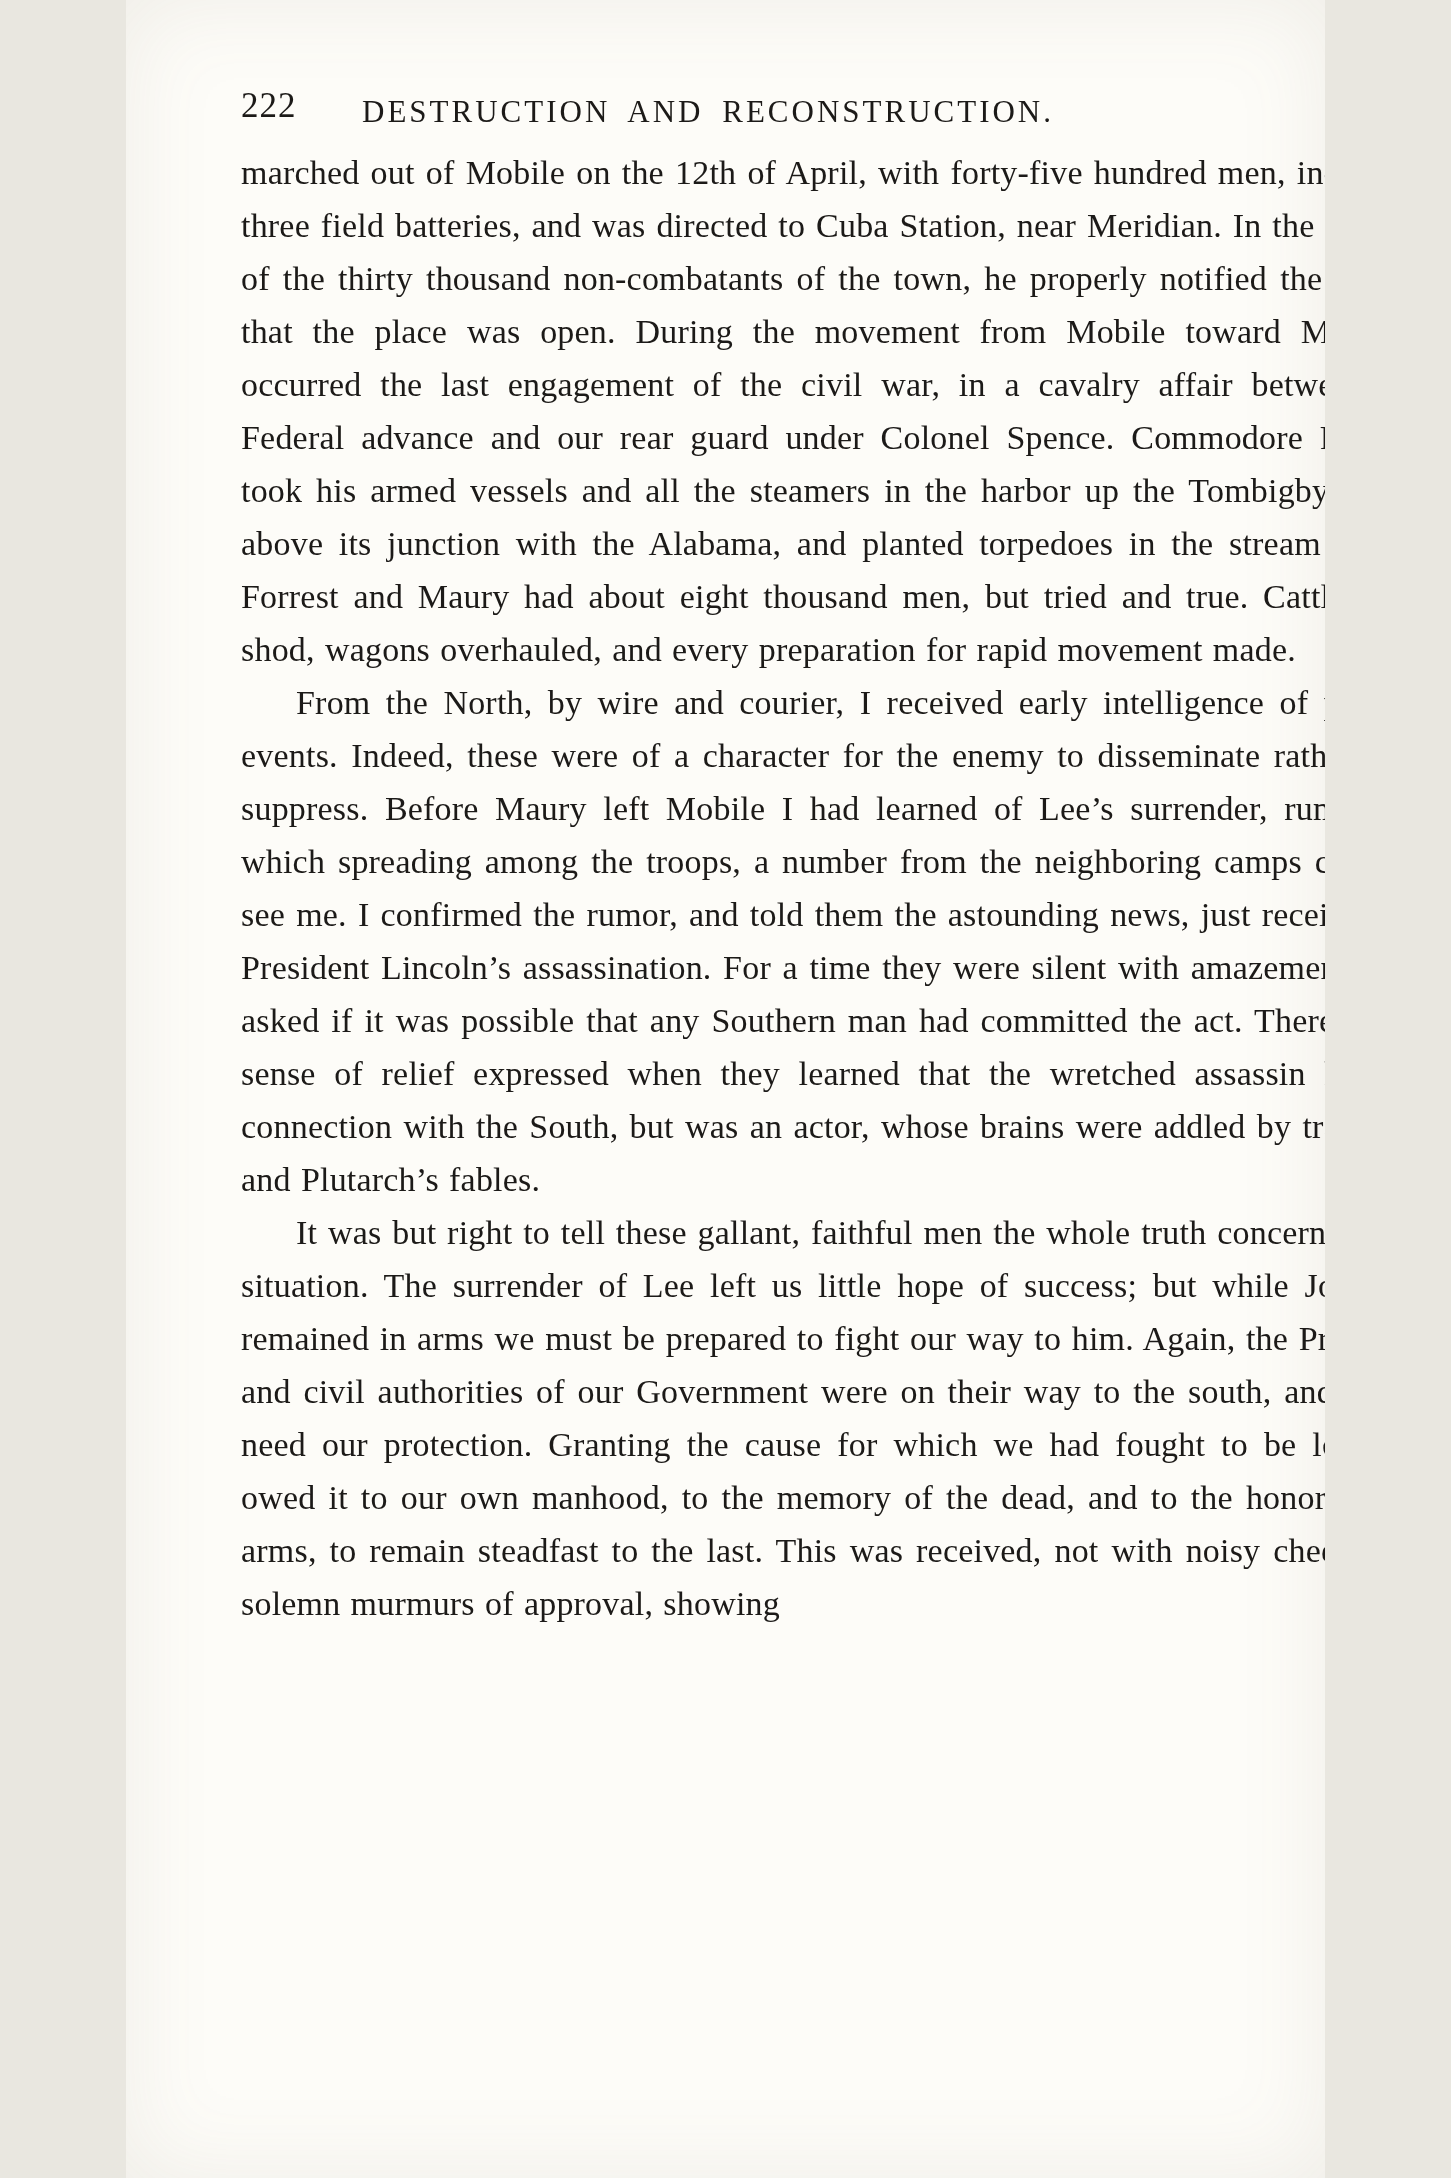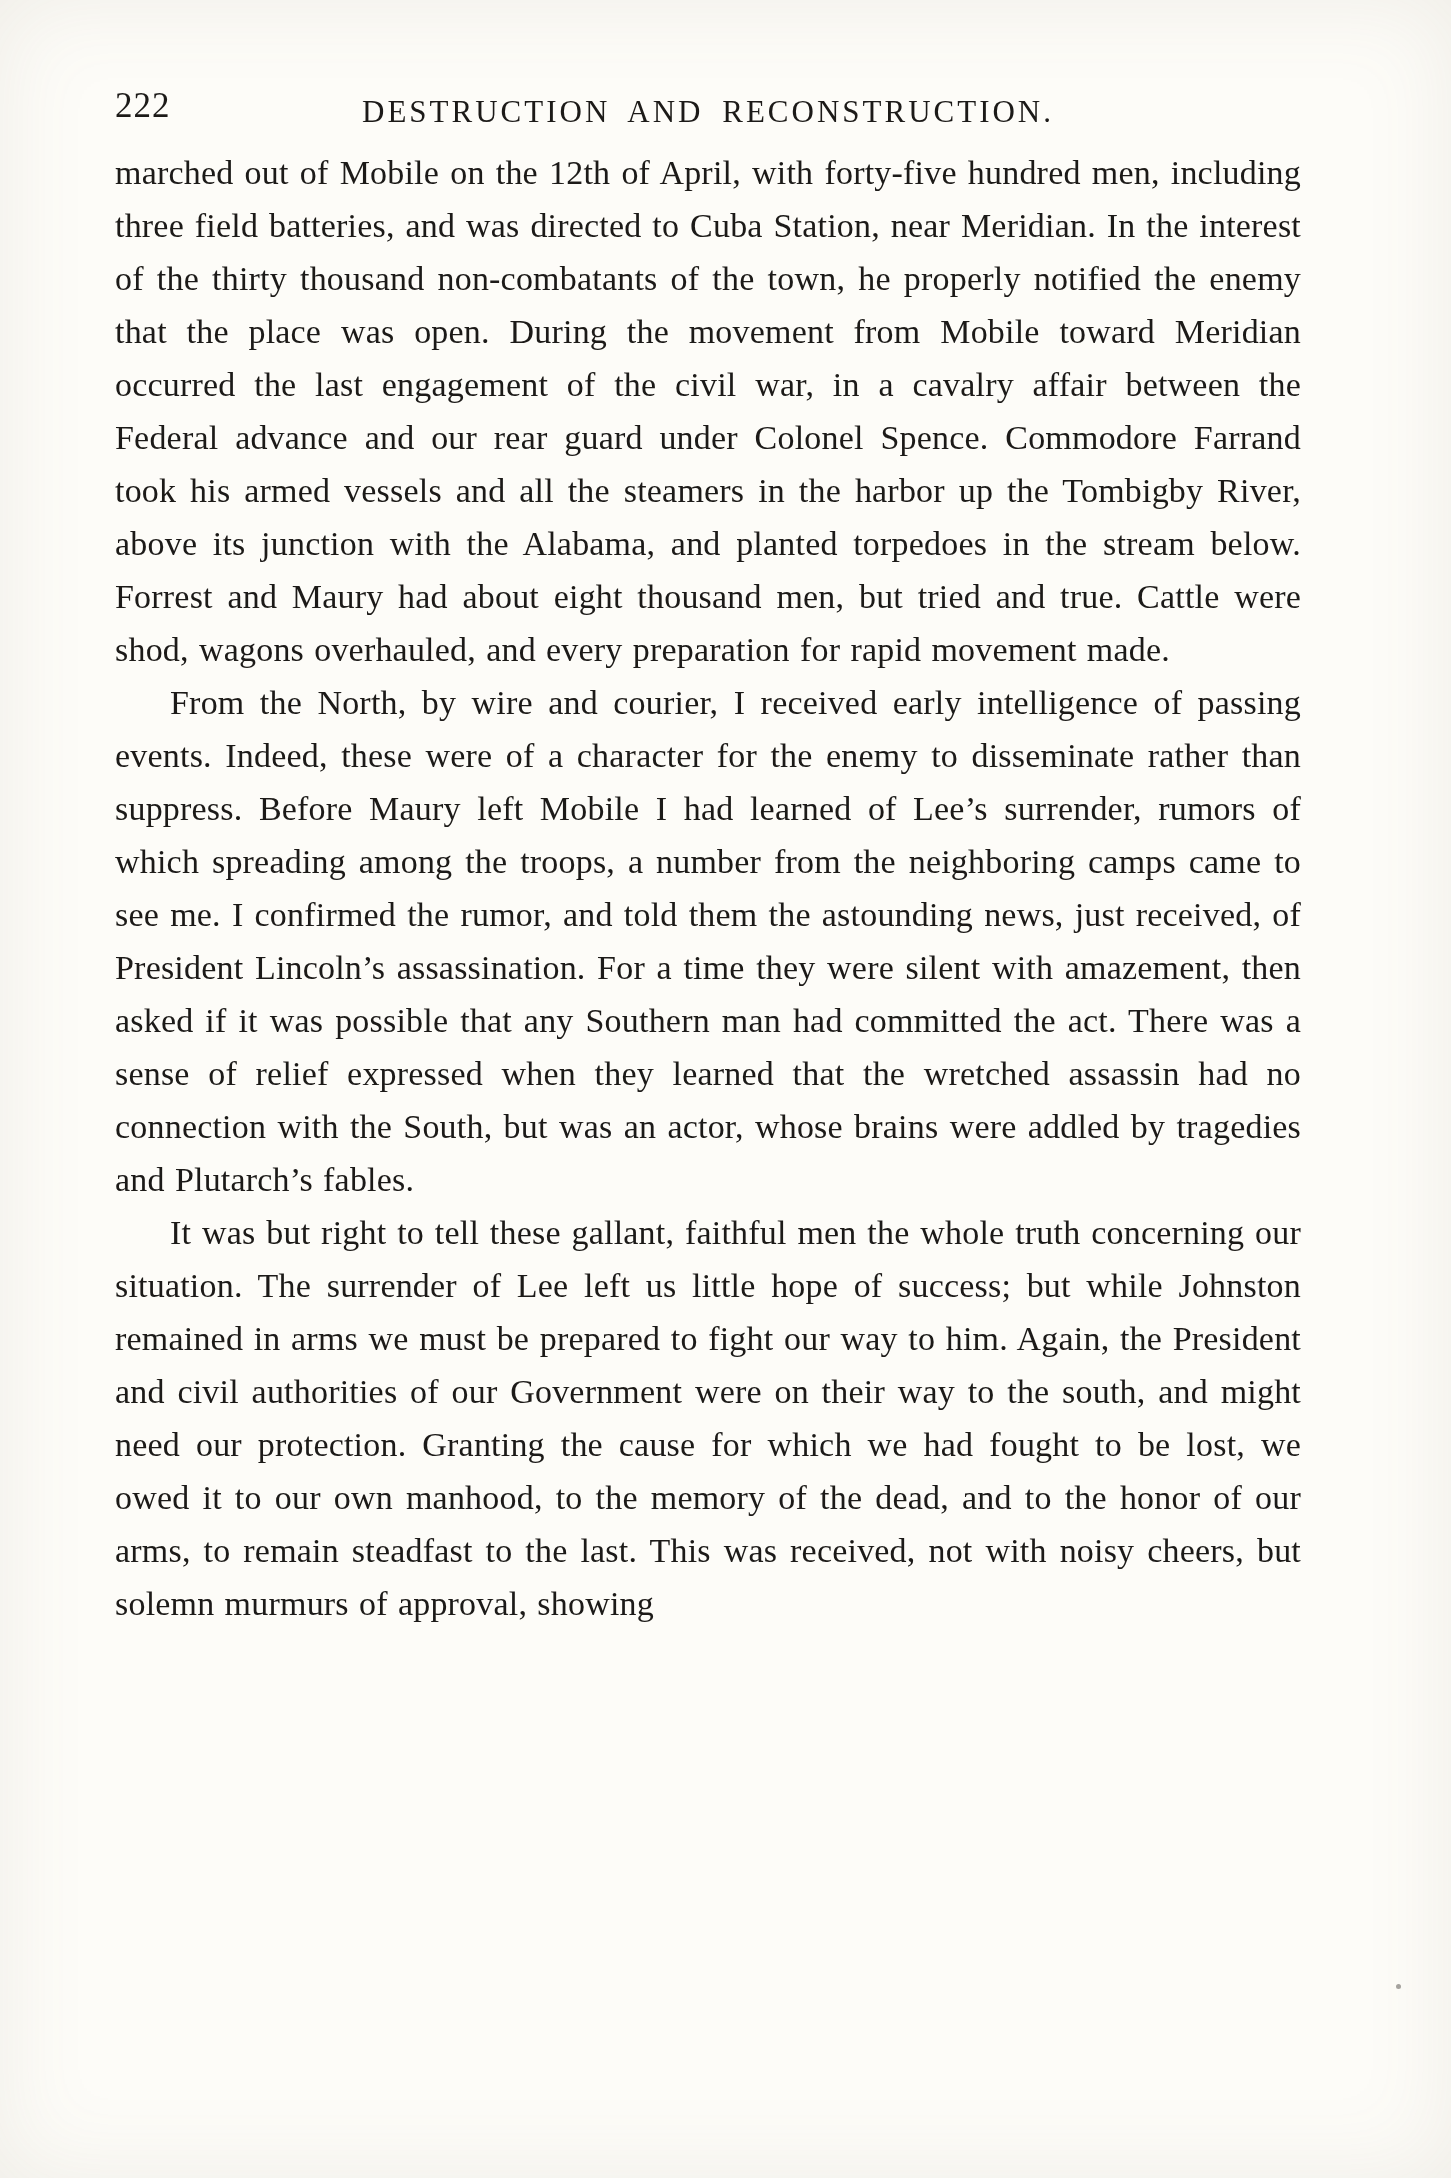--- a/index.html
+++ b/index.html
@@ -3,21 +3,21 @@
 <meta charset="utf-8">
 <style>
   html, body {
     margin: 0;
     padding: 0;
     background: #e9e7e0;
   }
 
   .page {
     position: relative;
-    width: 1451px;
+    width: 1199px;
     height: 2178px;
     margin: 0 auto;
     background: #fdfcf8;
     box-shadow: inset 0 0 90px rgba(120,110,90,0.10);
     overflow: hidden;
     font-family: "Liberation Serif", "DejaVu Serif", serif;
     color: #1c1a18;
   }
 
   .page-header {

